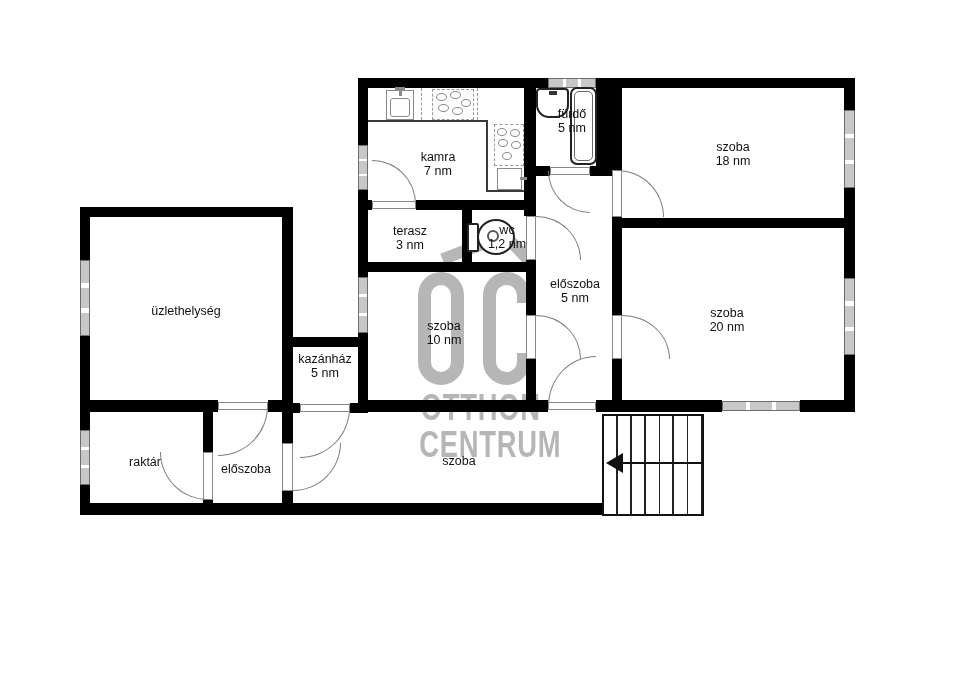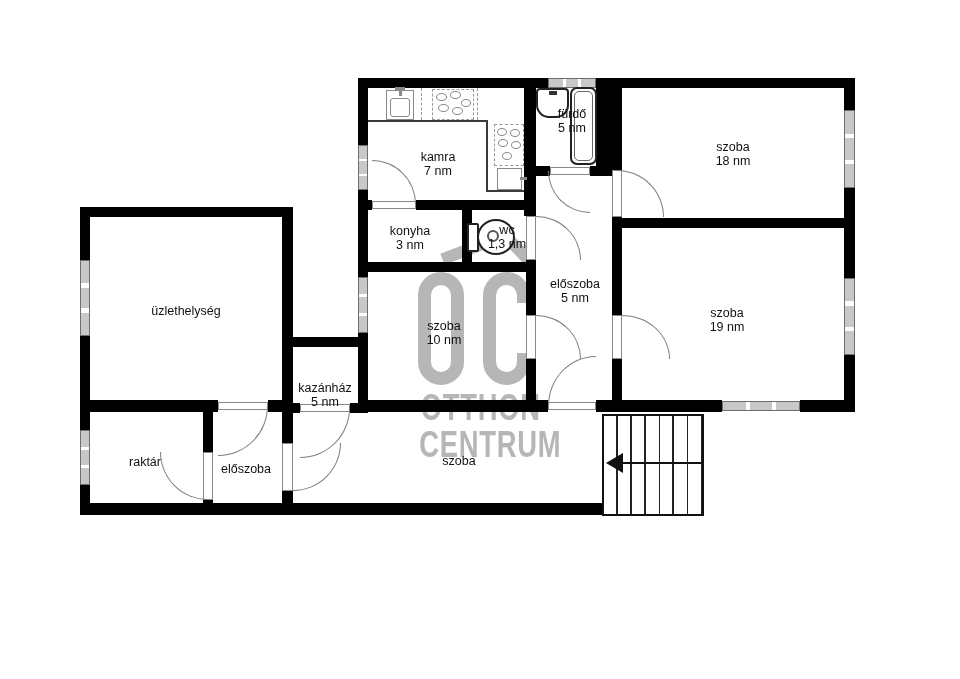--- a/index.html
+++ b/index.html
@@ -194,43 +194,43 @@
   </div>
   <div class="lbl" style="left:572px;top:121px;">
     <div>fürdő</div>
     <div>5 nm</div>
   </div>
   <div class="lbl" style="left:733px;top:154px;">
     <div>szoba</div>
     <div>18 nm</div>
   </div>
   <div class="lbl" style="left:410px;top:238px;">
-    <div>konyha</div>
+    <div>terasz</div>
     <div>3 nm</div>
   </div>
   <div class="lbl" style="left:507px;top:237px;">
     <div>wc</div>
-    <div>1,3 nm</div>
+    <div>1,2 nm</div>
   </div>
   <div class="lbl" style="left:575px;top:291px;">
     <div>előszoba</div>
     <div>5 nm</div>
   </div>
   <div class="lbl" style="left:727px;top:320px;">
     <div>szoba</div>
-    <div>19 nm</div>
+    <div>20 nm</div>
   </div>
   <div class="lbl" style="left:186px;top:312px;">
     <div>üzlethelység</div>
   </div>
   <div class="lbl" style="left:444px;top:333px;">
     <div>szoba</div>
     <div>10 nm</div>
   </div>
-  <div class="lbl" style="left:325px;top:395px;">
+  <div class="lbl" style="left:325px;top:366px;">
     <div>kazánház</div>
     <div>5 nm</div>
   </div>
   <div class="lbl" style="left:145px;top:463px;">
     <div>raktár</div>
   </div>
   <div class="lbl" style="left:246px;top:470px;">
     <div>előszoba</div>
   </div>
   <div class="lbl" style="left:459px;top:462px;">

